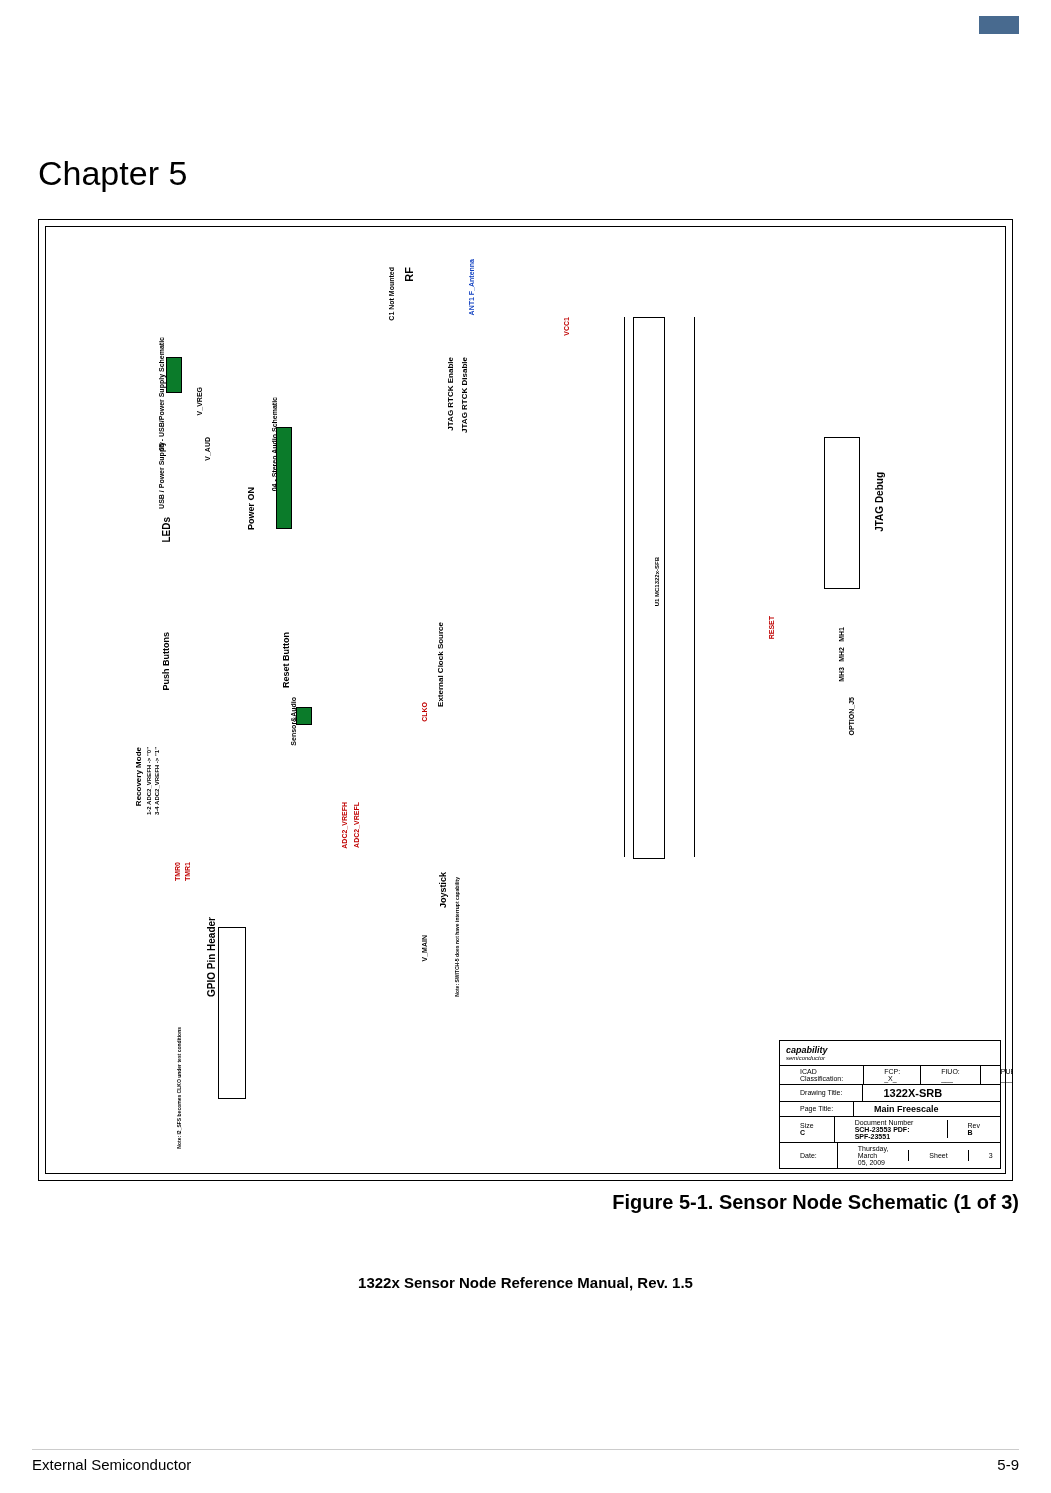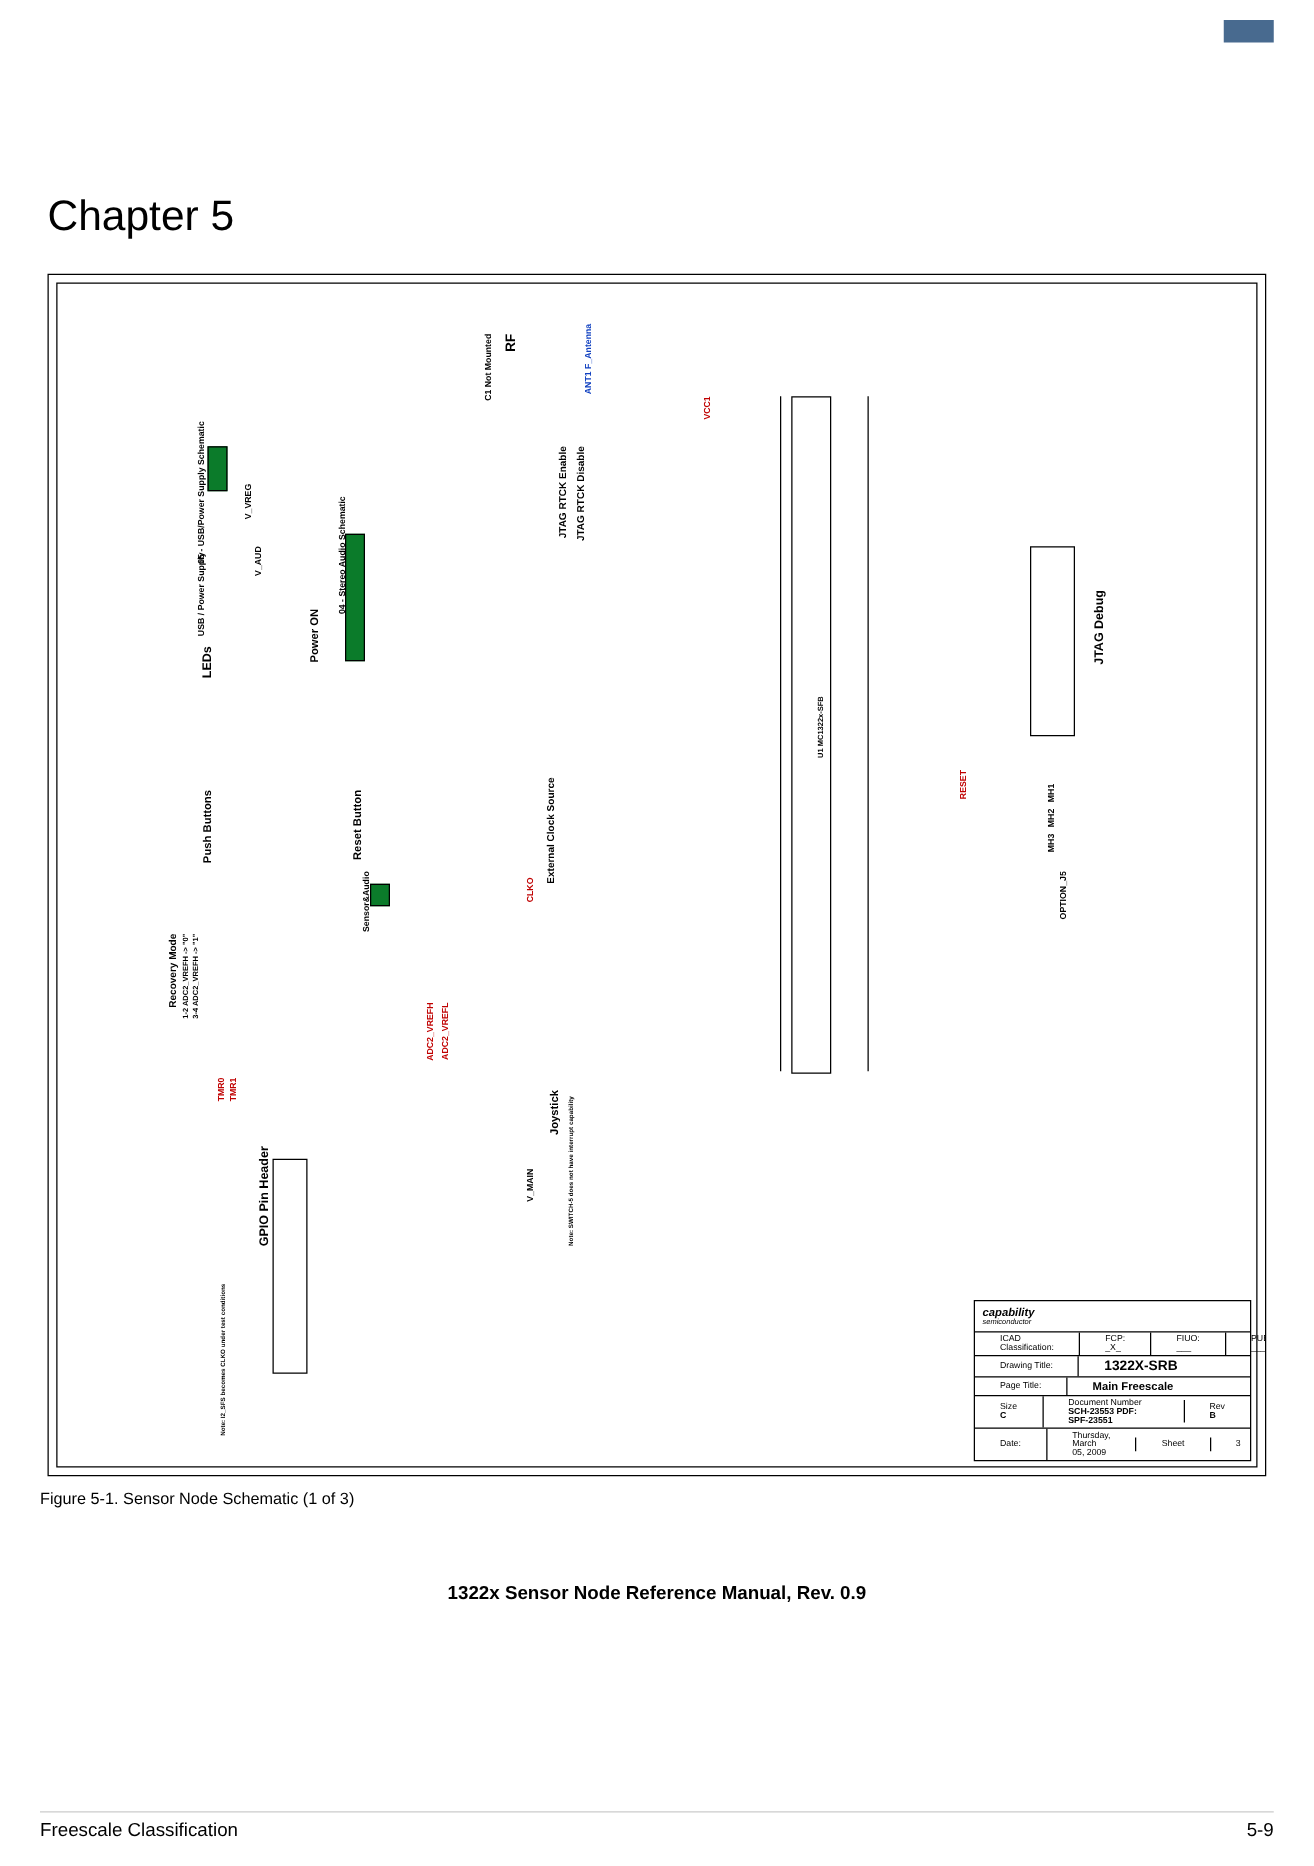--- a/index.html
+++ b/index.html
@@ -11,21 +11,21 @@
   .tb{position:absolute;right:4px;bottom:4px;width:220px;border:1px solid #000;font-size:7px;background:#fff}
   .tb .row{display:flex;align-items:center;border-top:1px solid #000}
   .tb .row:first-child{border-top:none}
   .tb .cell{padding:2px 20px;border-left:1px solid #000}
   .tb .cell:first-child{border-left:none}
   .tb .logo{font-style:italic;font-weight:700;font-size:9px;padding:4px 6px}
   .lbl{position:absolute;font-size:7px;font-weight:700}
   .vlbl{writing-mode:vertical-rl;transform:rotate(180deg)}
   .blk{position:absolute;border:1px solid #000}
   .netv{position:absolute;width:1px;background:#000}
-  .caption{text-align:left;font-size:13px;font-weight:400;margin:10px 0 0 0}
+  .caption{text-align:right;font-size:20px;font-weight:700;margin:10px 0 0 0}
   .doc-title{text-align:center;font-size:15px;font-weight:700;margin:60px 0 0 0}
   .footer{position:absolute;bottom:20px;left:32px;right:32px;display:flex;justify-content:space-between;font-size:15px;border-top:1px solid #ccc;padding-top:6px}
 </style>
 </head>
 <body>
 
 <div class="page">
   <div class="top-bar"></div>
 
   <h1>
@@ -127,19 +127,19 @@
           <div class="cell">of</div>
           <div class="cell">5</div>
         </div>
       </div>
 
     </div>
   </div>
 
   <div class="caption">Figure 5-1. Sensor Node Schematic (1 of 3)</div>
 
-  <div class="doc-title">1322x Sensor Node Reference Manual, Rev. 0.9</div>
+  <div class="doc-title">1322x Sensor Node Reference Manual, Rev. 1.5</div>
 
   <div class="footer">
-    <span>Freescale Classification</span>
+    <span>External Semiconductor</span>
     <span>5-9</span>
   </div>
 </div>
 
 </body></html>

